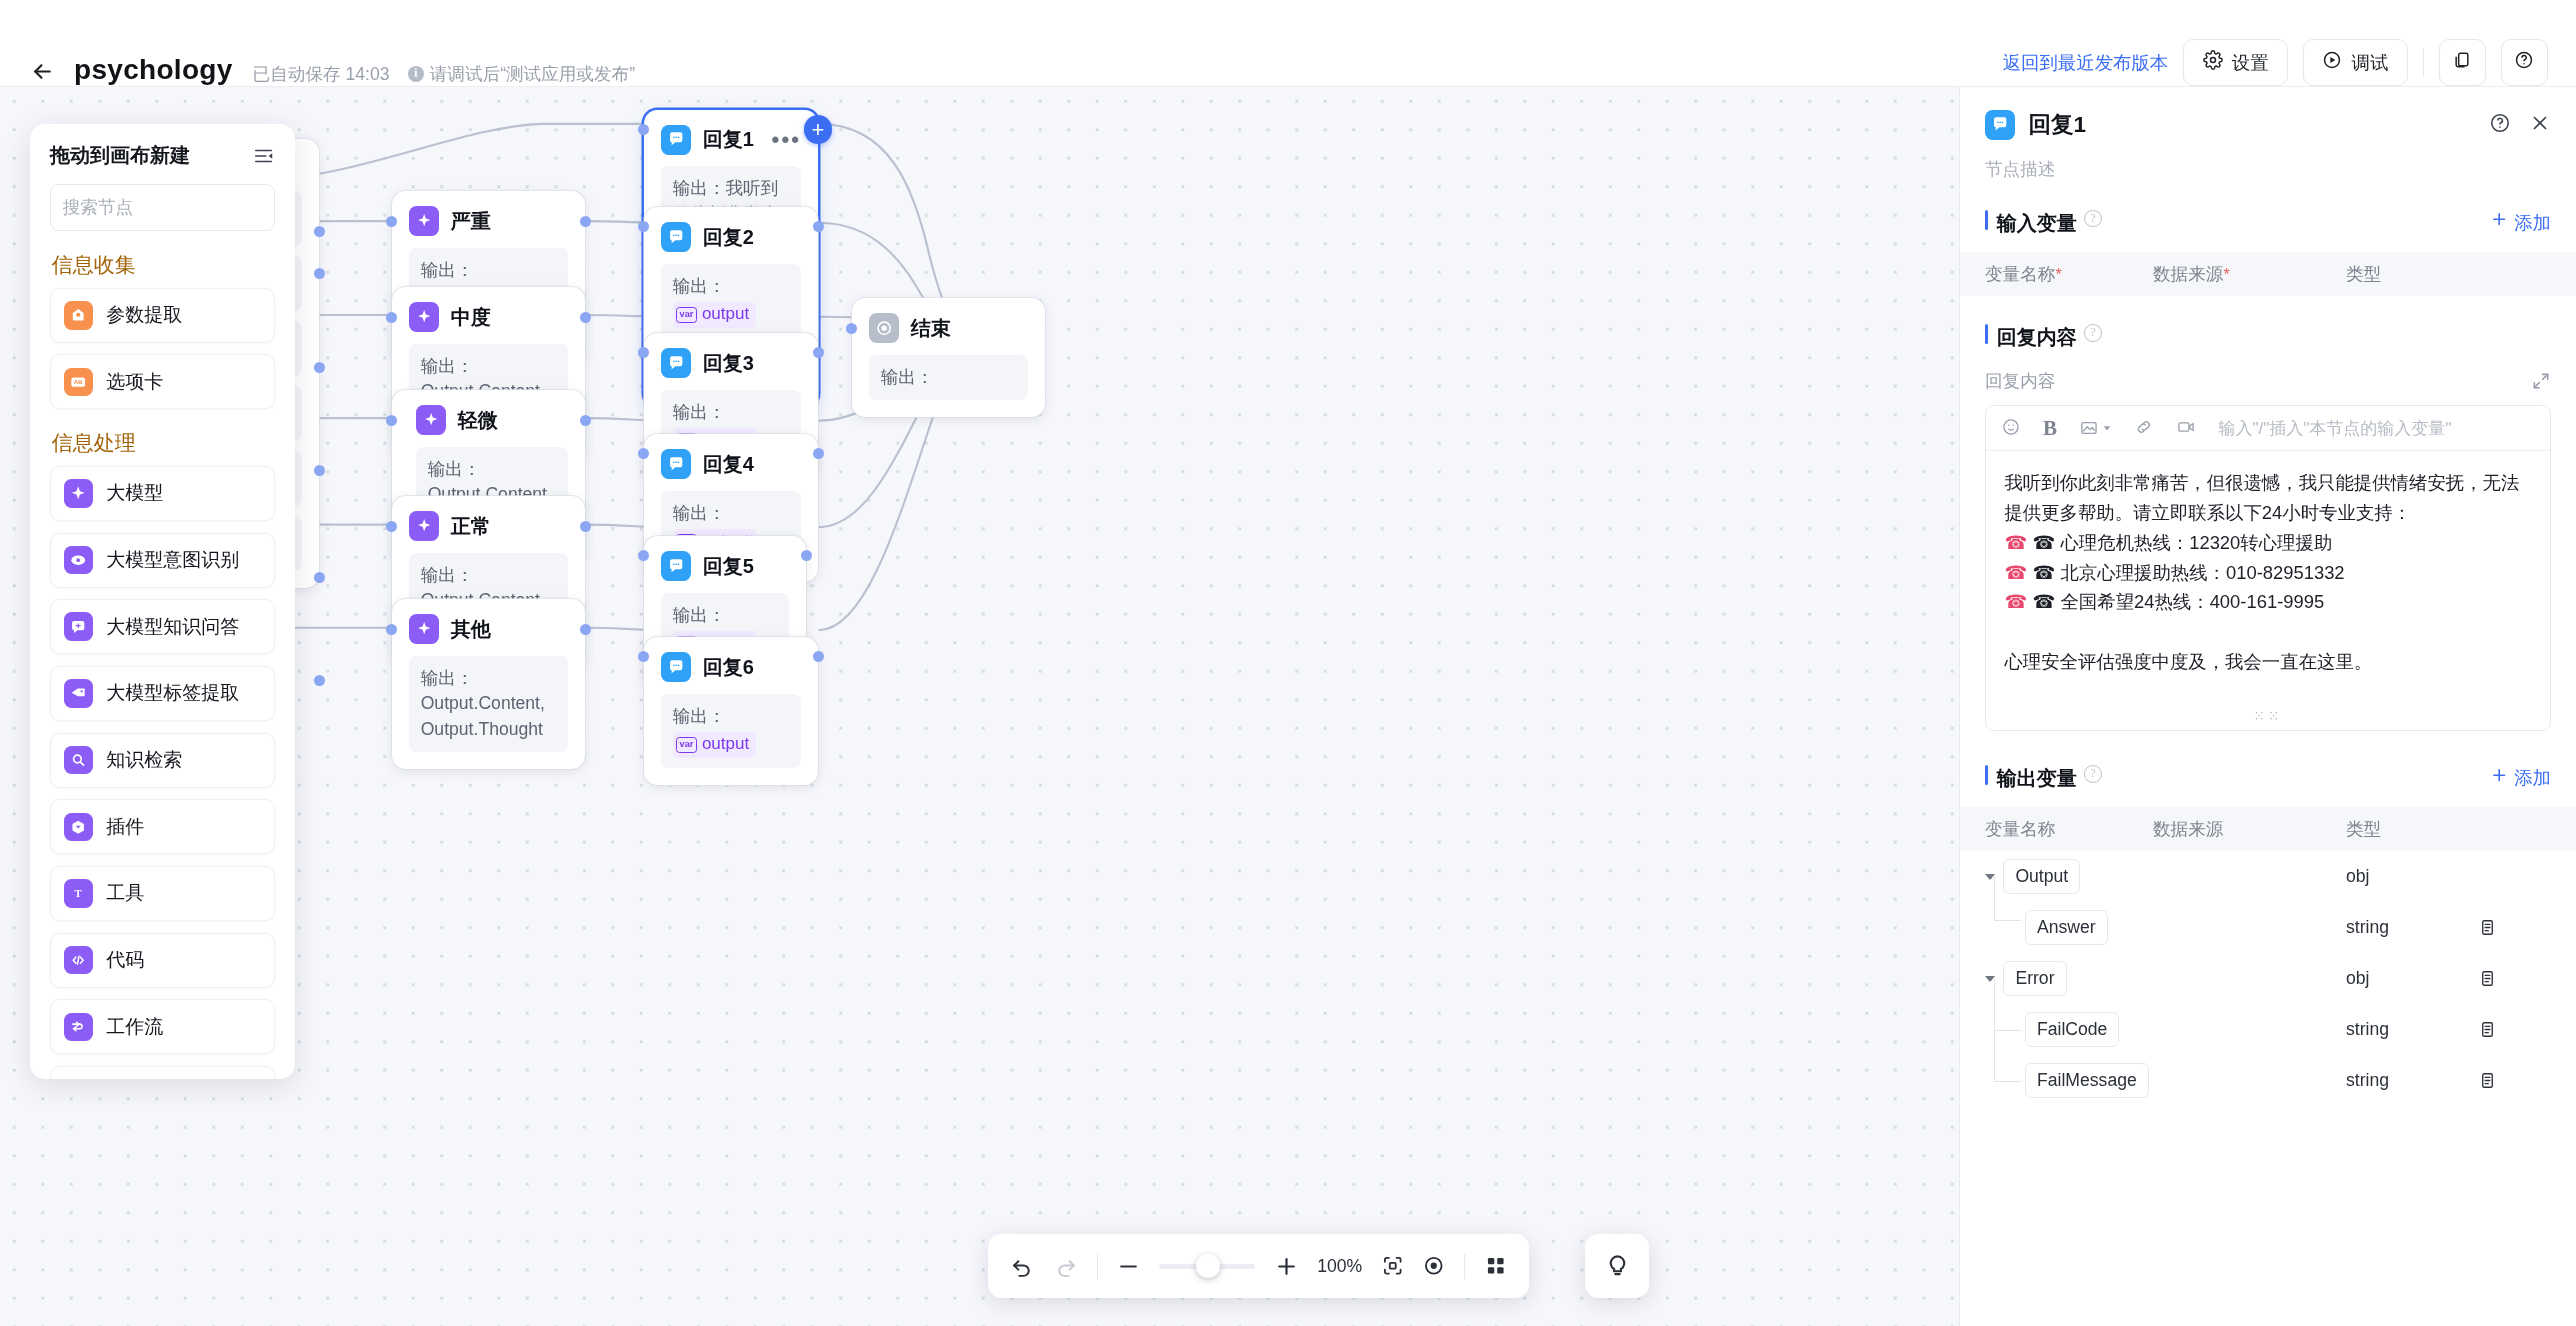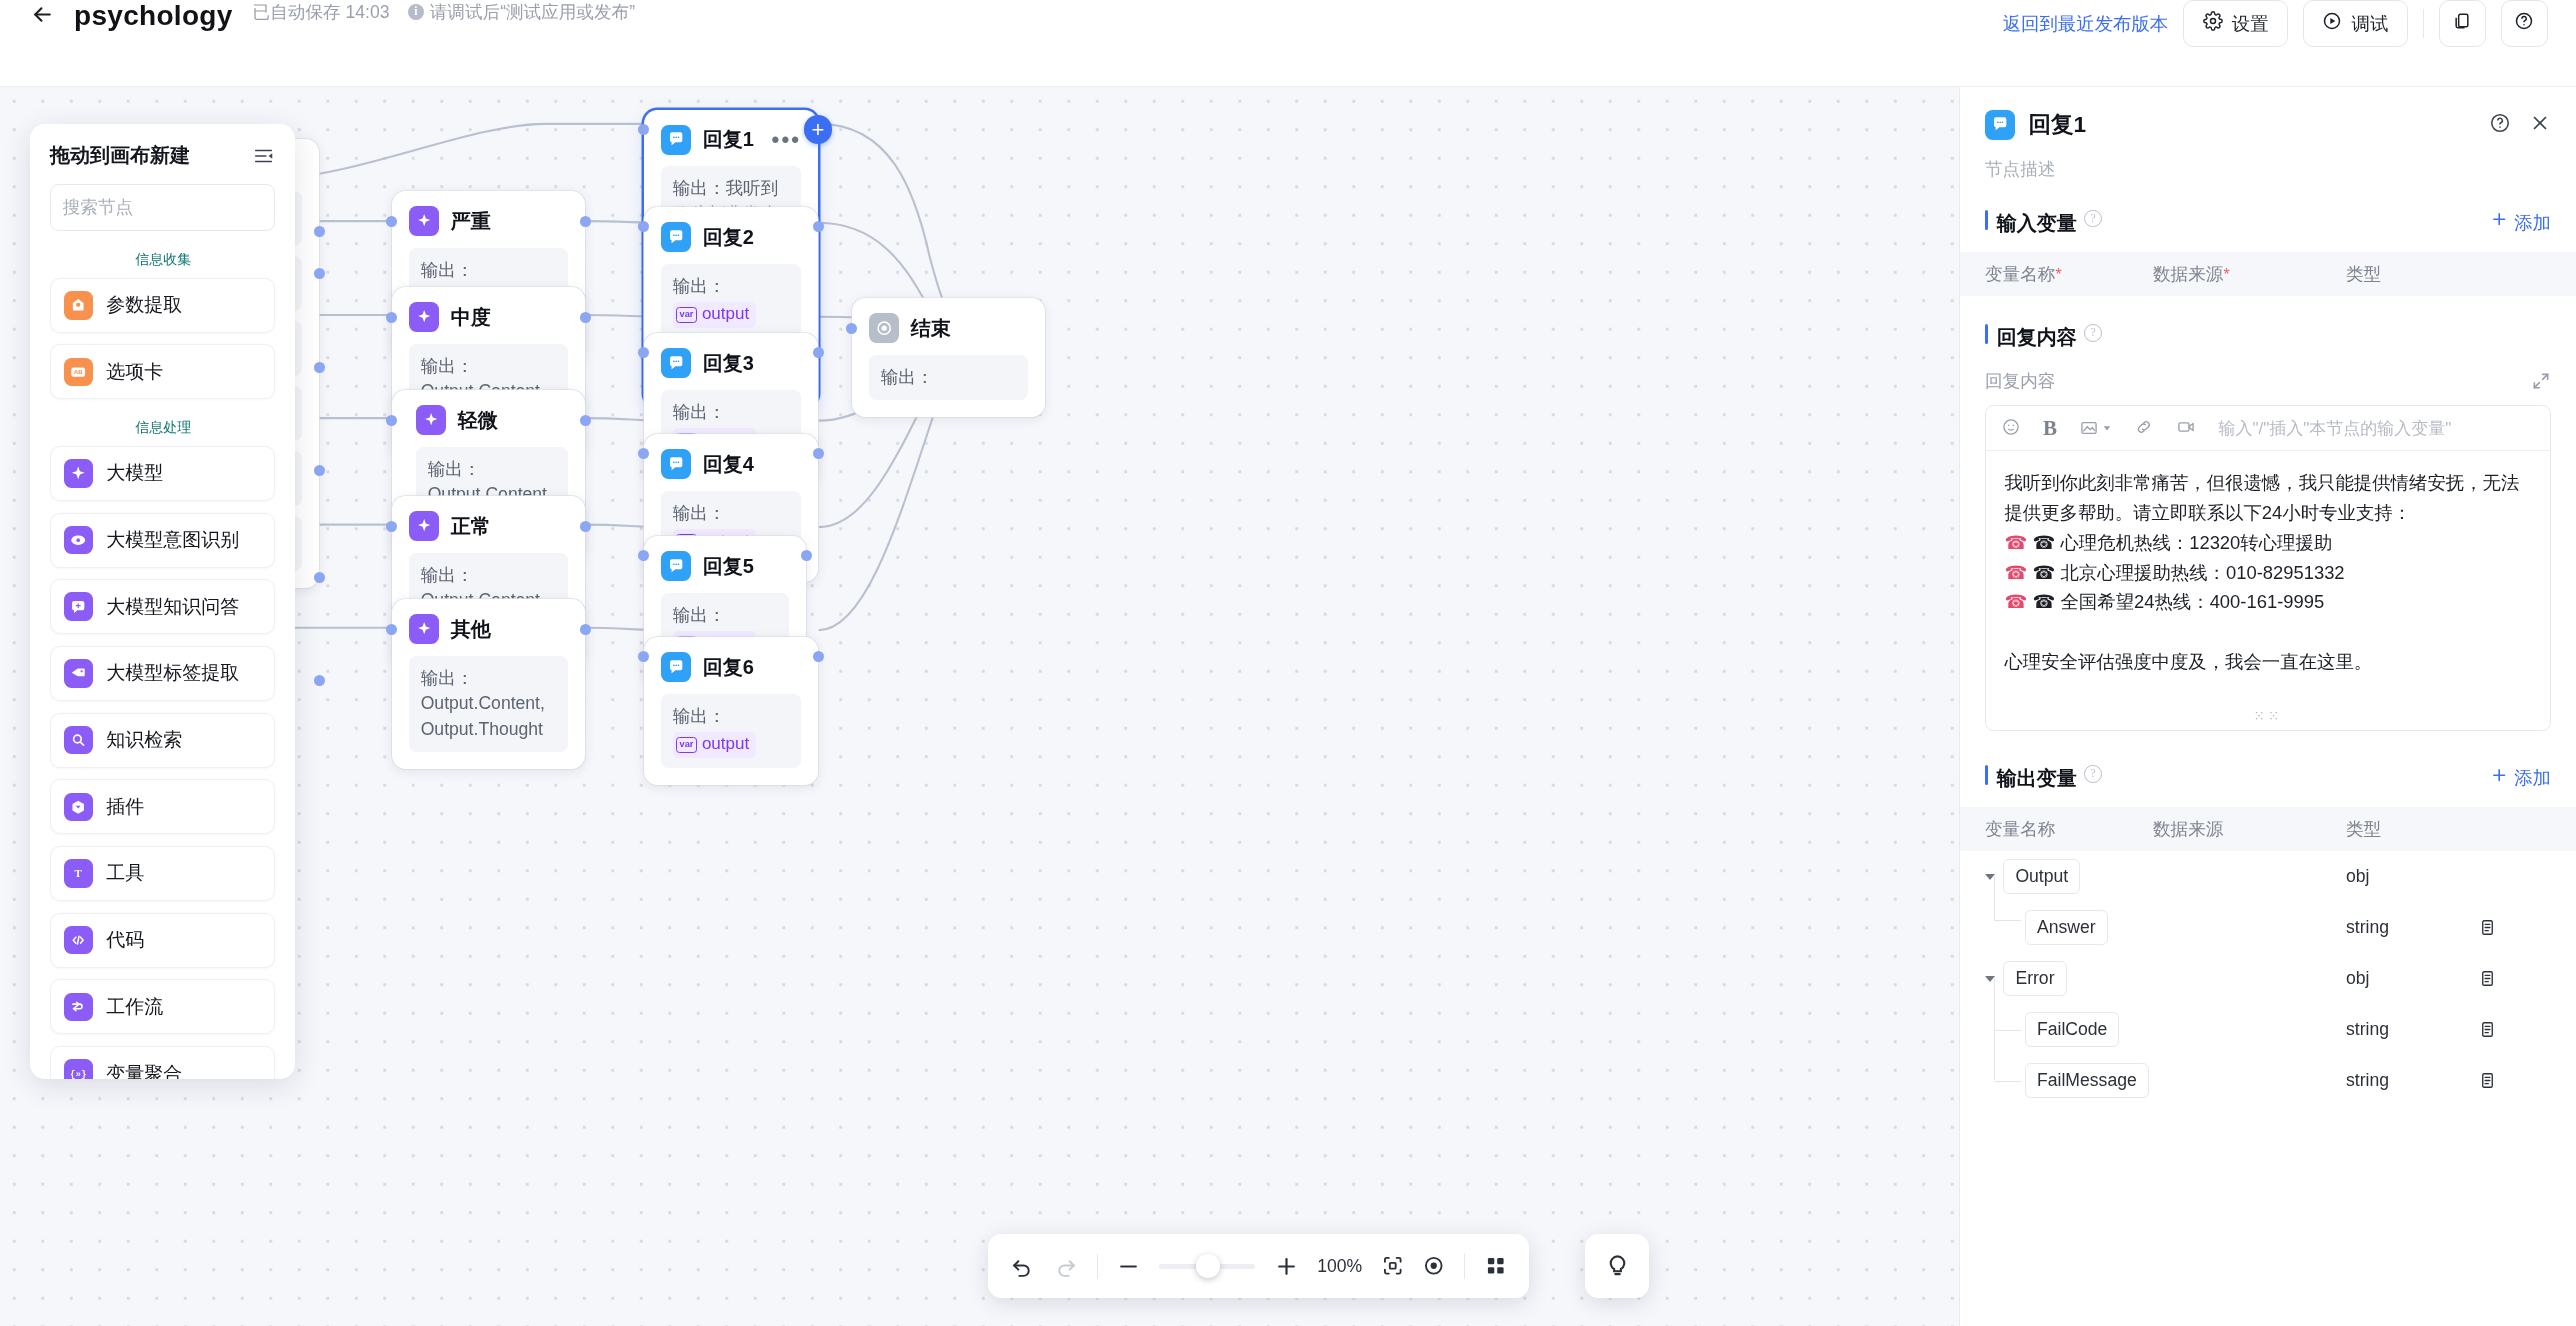--- a/index.html
+++ b/index.html
@@ -8,21 +8,21 @@
     font-family: "Liberation Sans", "DejaVu Sans", sans-serif;
     background: #f7f8fb;
     overflow: hidden;
     -webkit-font-smoothing: antialiased;
   }
   .app { position: relative; width: 2576px; height: 1327px; }
 
   
   .topbar {
     position: absolute; top: 0; left: 0; width: 2576px; height: 87px;
-    background: #ffffff; display: flex; align-items: flex-start;
+    background: #ffffff; display: flex; align-items: flex-end;
     padding: 0 28.5px 0 28.5px; z-index: 40;
     border-bottom: 0.8px solid #eceef2;
   }
   .back-arrow { width: 28.5px; height: 28.5px; display:flex; align-items:center; justify-content:center; cursor: pointer; color:#1c1f23; }
   .app-title { font-size: 28px; font-weight: 700; color: #111317; margin-left: 17px; letter-spacing: 0.3px; }
   .autosave { font-size: 17.6px; color: #9aa0ab; margin-left: 20px; white-space: nowrap; }
   .hint-wrap { display:flex; align-items:center; margin-left: 18.4px; gap: 5.9px; }
   .hint-icon { width: 16px; height: 16px; border-radius: 50%; background: #b6bcc7; color:#fff;
                font-size: 11.7px; line-height: 16px; text-align:center; font-weight:700; font-family:"Liberation Serif",serif;}
   .hint-text { font-size: 17.6px; color: #9aa0ab; white-space: nowrap; }
@@ -98,21 +98,21 @@
   .lp-collapse { margin-left:auto; color:#3d4450; cursor:pointer; display:flex; }
   .lp-search {
     margin-top: 15px; height: 47px; border:0.8px solid #e6e8ee; border-radius:8.4px;
     display:flex; align-items:center; padding: 0 11.7px; gap:6.7px;
   }
   .lp-search input {
     border:none; outline:none; flex:1; font-size:17.6px; color:#21252c;
     font-family:"Liberation Sans", sans-serif; background:transparent;
   }
   .lp-search input::placeholder { color:#a9aeb8; }
-  .lp-group { font-size: 14px; color:#0f766e; margin: 20px 0 8.4px 1.7px; text-align: center; }
+  .lp-group { font-size: 21px; color:#a16207; margin: 20px 0 8.4px 1.7px; }
   .lp-item {
     height: 55px; border:0.8px solid #eef0f4; border-radius: 10px; background:#fff;
     display:flex; align-items:center; gap: 13.4px; padding: 0 13.4px; margin-bottom: 11.7px;
     cursor: pointer; box-shadow: 0 0.8px 2.5px rgba(30,40,70,.04);
   }
   .lp-ico { width: 28.5px; height:28.5px; border-radius:7.5px; display:flex; align-items:center; justify-content:center; flex:none; }
   .lp-label { font-size: 19px; color:#14171d; white-space:nowrap; }
 
   
   .bottom-bar {

